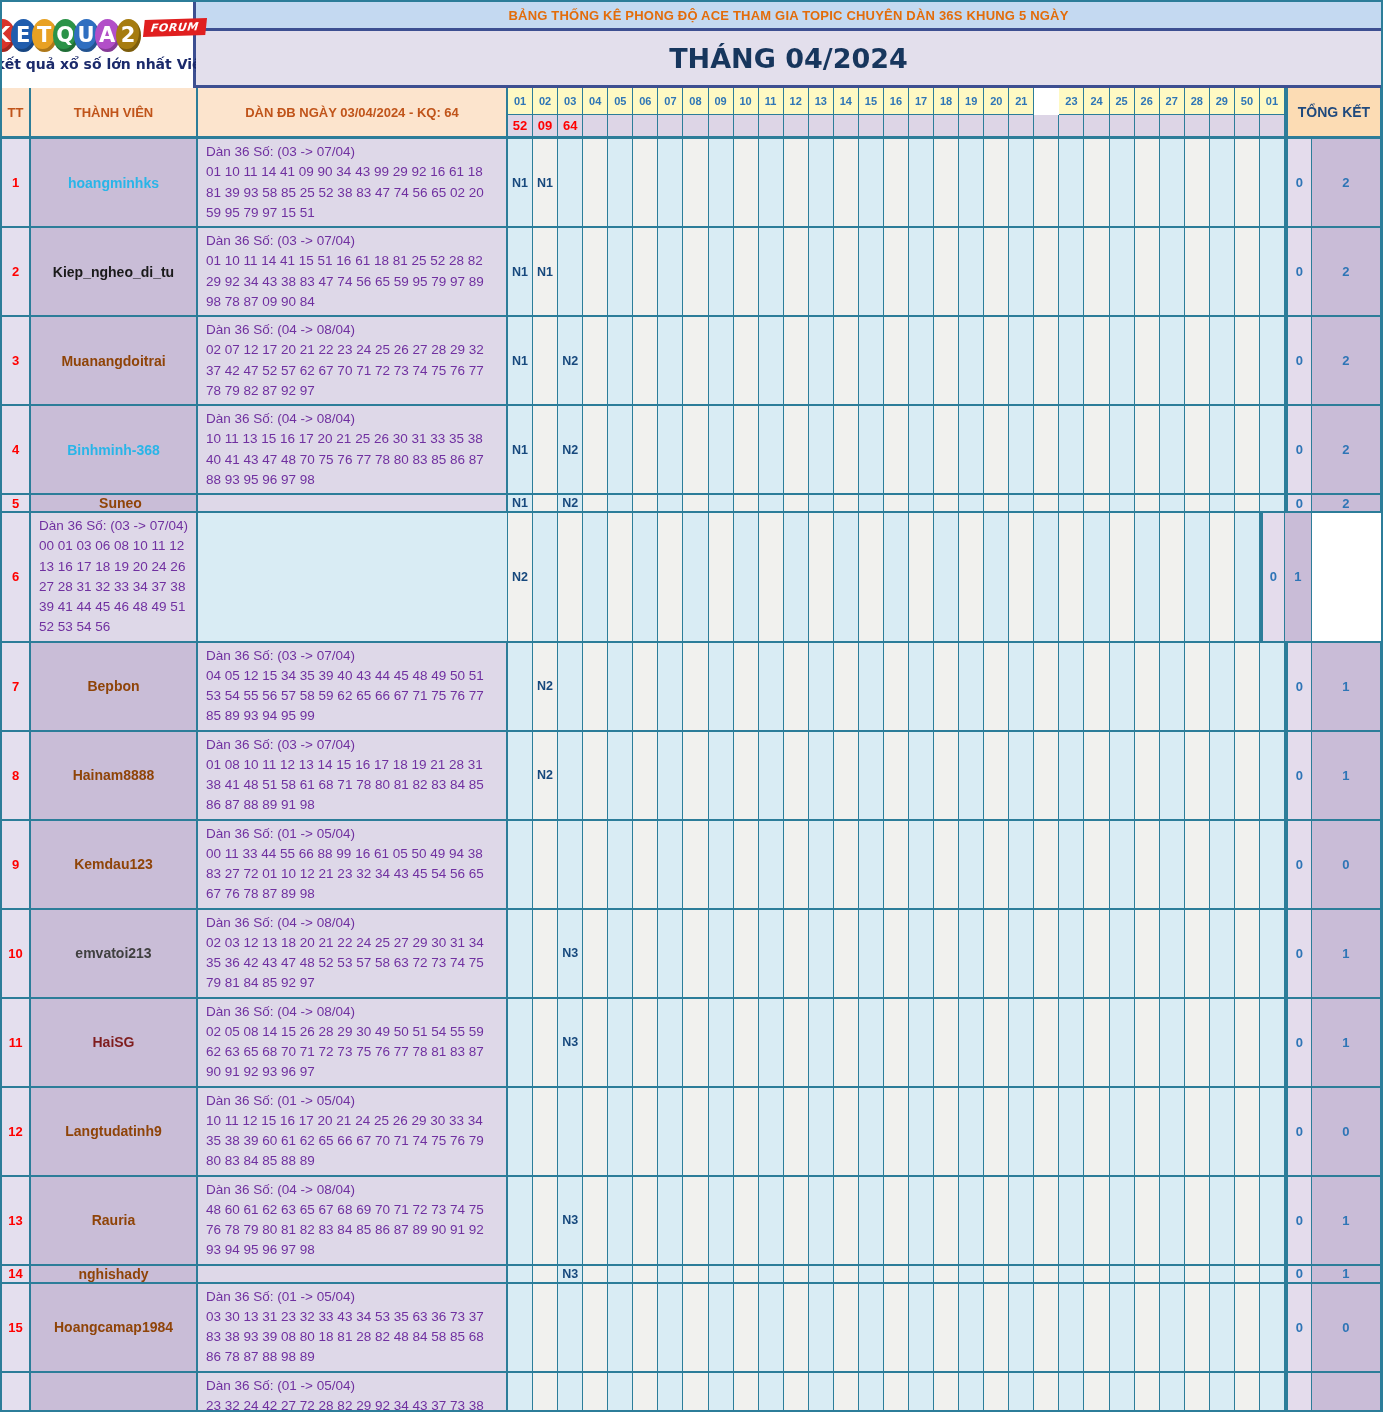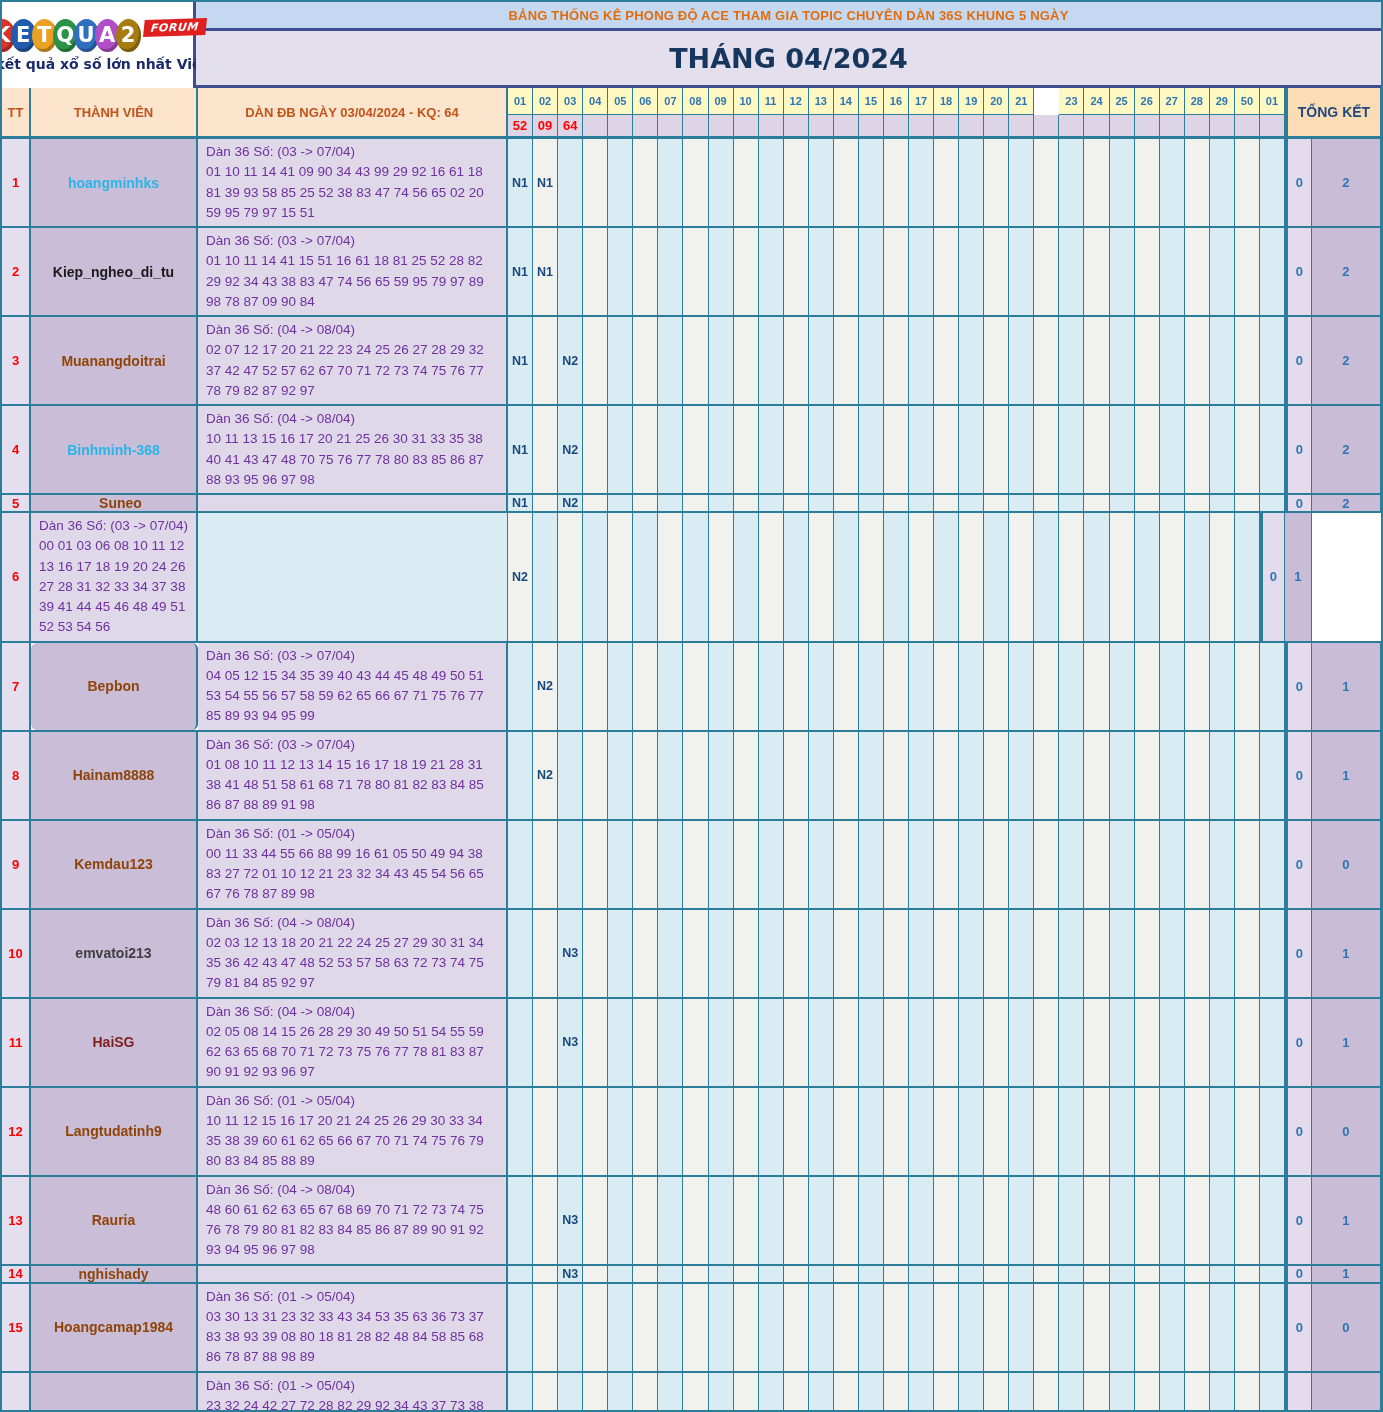--- a/index.html
+++ b/index.html
@@ -448,21 +448,21 @@
         <div class="c-day even"></div>
         <div class="c-day odd"></div>
         <div class="c-day even"></div>
         <div class="c-day odd"></div>
         <div class="c-day even"></div>
         <div class="c-tot-a">0</div>
         <div class="c-tot-b">1</div>
       </div>
       <div class="row">
         <div class="c-tt">7</div>
-        <div class="c-name" style="color: rgb(143, 68, 8); border-radius: 6px;">Bepbon</div>
+        <div class="c-name" style="color: rgb(143, 68, 8);">Bepbon</div>
         <div class="c-dan"><div class="dan-h">Dàn 36 Số: (03 -&gt; 07/04)</div><span>04 05 12 15 34 35 39 40 43 44 45 48 49 50 51 53 54 55 56 57 58 59 62 65 66 67 71 75 76 77 85 89 93 94 95 99</span></div>
         <div class="c-day even"></div>
         <div class="c-day odd">N2</div>
         <div class="c-day even"></div>
         <div class="c-day odd"></div>
         <div class="c-day even"></div>
         <div class="c-day odd"></div>
         <div class="c-day even"></div>
         <div class="c-day odd"></div>
         <div class="c-day even"></div>

